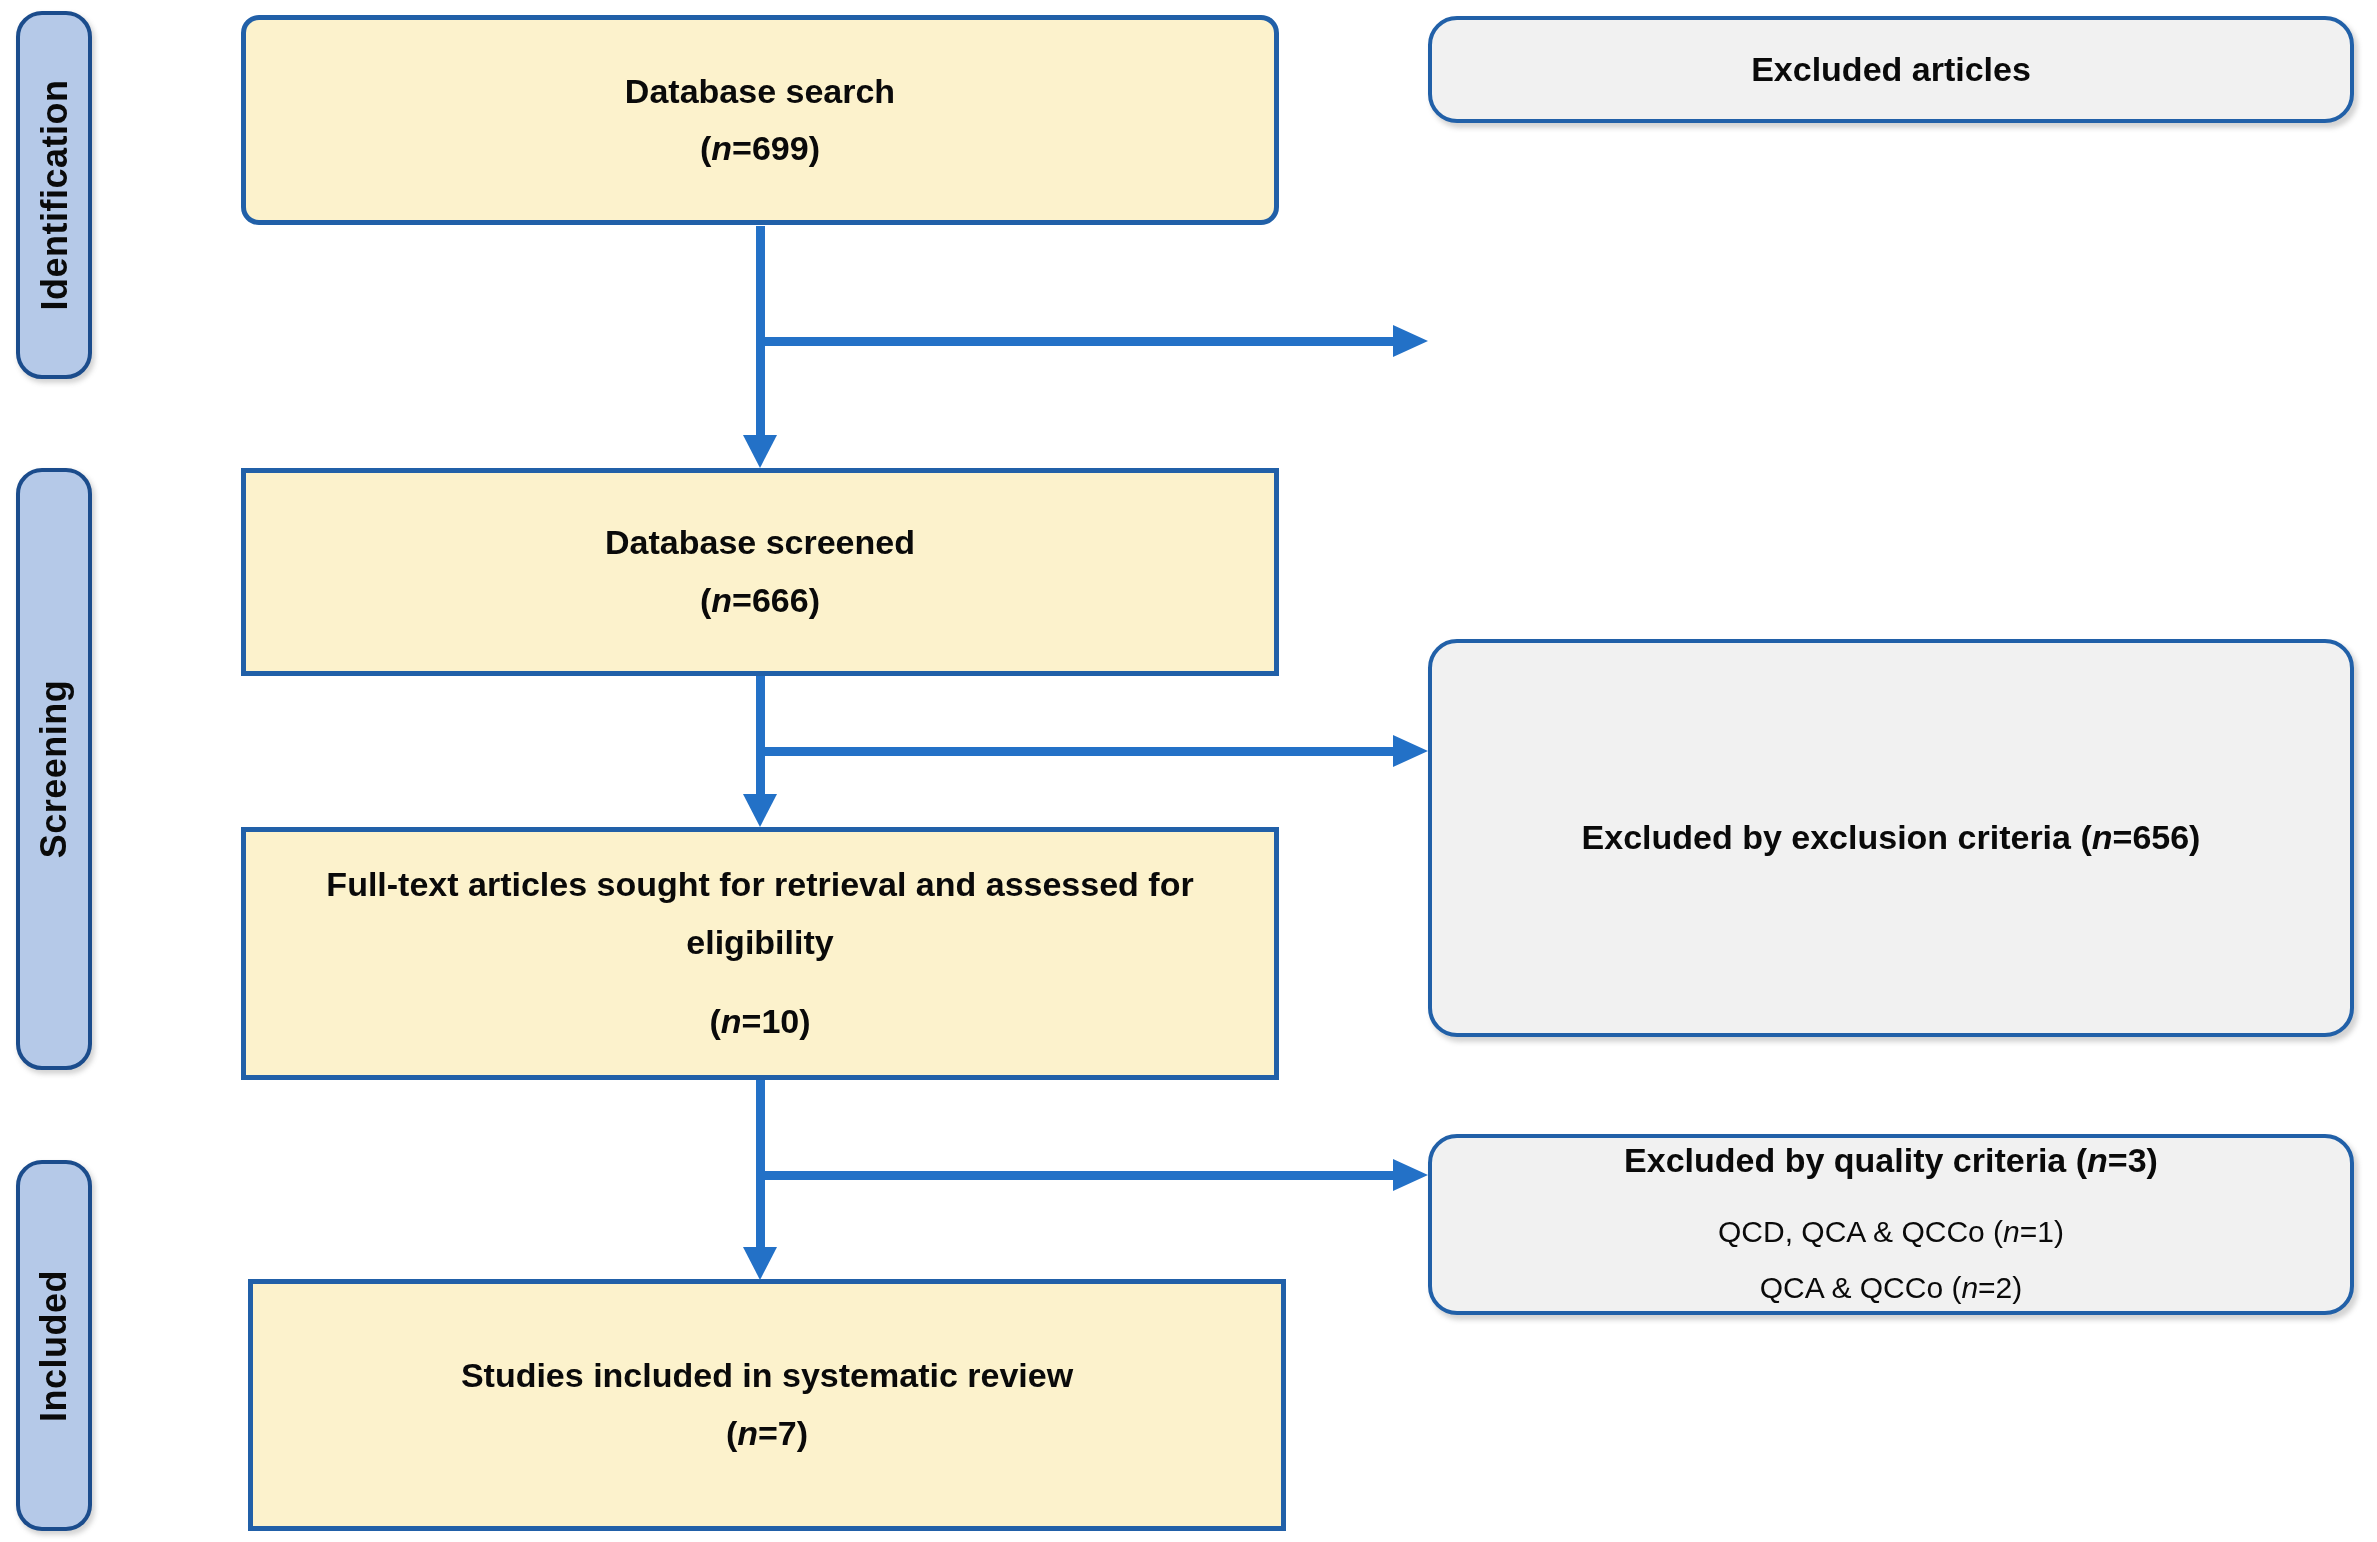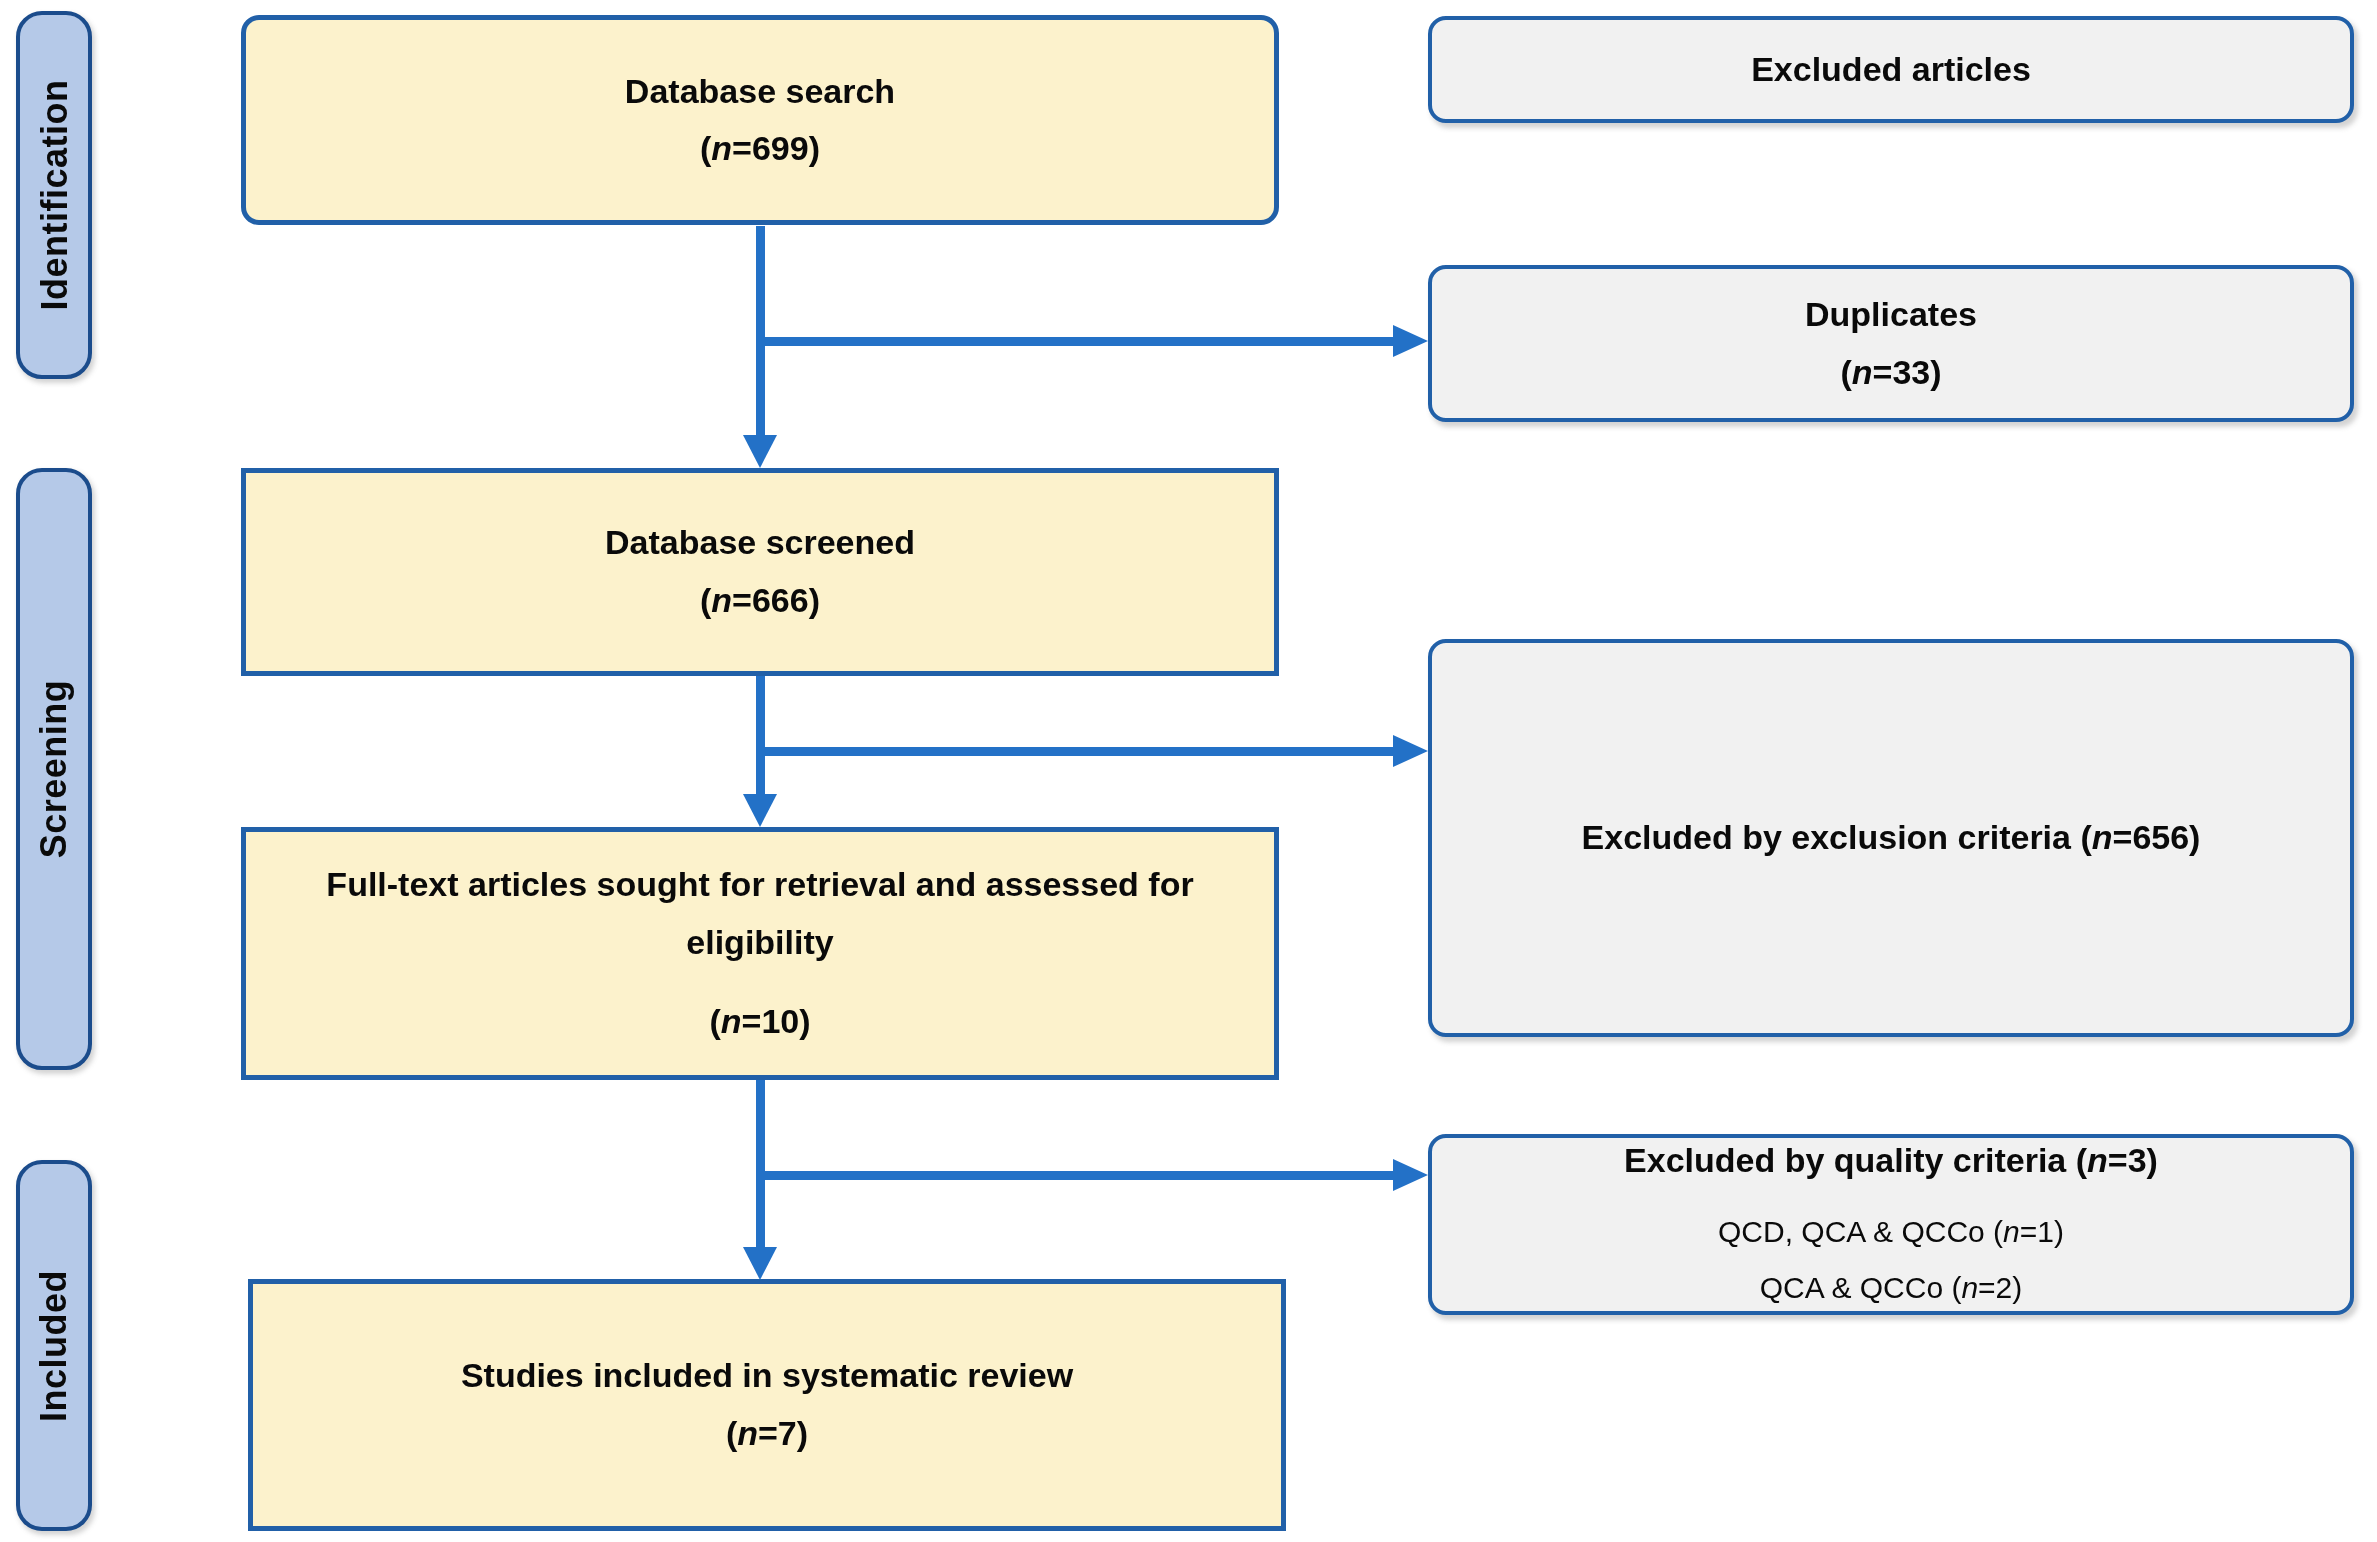--- a/index.html
+++ b/index.html
@@ -61,21 +61,21 @@
   .flow-box-3 { top: 827px; height: 253px; gap: 21px; }
   .flow-box-4 { top: 1279px; height: 252px; margin-left: 7px; }
 
   
   .side-box {
     position: absolute;
     left: 1428px;
     width: 926px;
     background: #F1F1F1;
     border: 4.9px solid #2160A8;
-    border-radius: 18px;
+    border-radius: 29px;
     box-sizing: border-box;
     display: flex;
     flex-direction: column;
     justify-content: center;
     align-items: center;
     text-align: center;
     font-weight: bold;
     font-size: 34px;
     line-height: 1.7;
     box-shadow: 3.3px 4.4px 5.4px rgba(110,110,110,0.30);
@@ -168,24 +168,20 @@
 
   <div class="flow-box flow-box-4">
     <div>Studies included in systematic review</div>
     <div><span>(</span><span class="it">n</span><span>=7)</span></div>
   </div>
 
   <div class="side-box side-box-a">
     <div>Excluded articles</div>
   </div>
 
-  <div class="side-box side-box-b">
-    <div>Duplicates</div>
-    <div><span>(</span><span class="it">n</span><span>=33)</span></div>
-  </div>
 
   <div class="side-box side-box-c">
     <div><span>Excluded by exclusion criteria (</span><span class="it">n</span><span>=656)</span></div>
   </div>
 
   <div class="side-box side-box-d">
     <div><span>Excluded by quality criteria (</span><span class="it">n</span><span>=3)</span></div>
     <div class="side-items">
       <div><span>QCD, QCA &amp; QCCo (</span><span class="it">n</span><span>=1)</span></div>
       <div><span>QCA &amp; QCCo (</span><span class="it">n</span><span>=2)</span></div>

